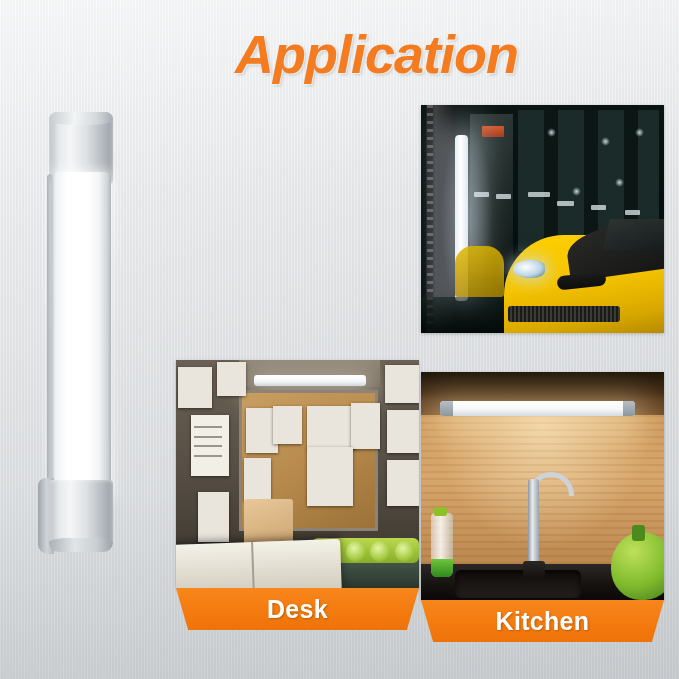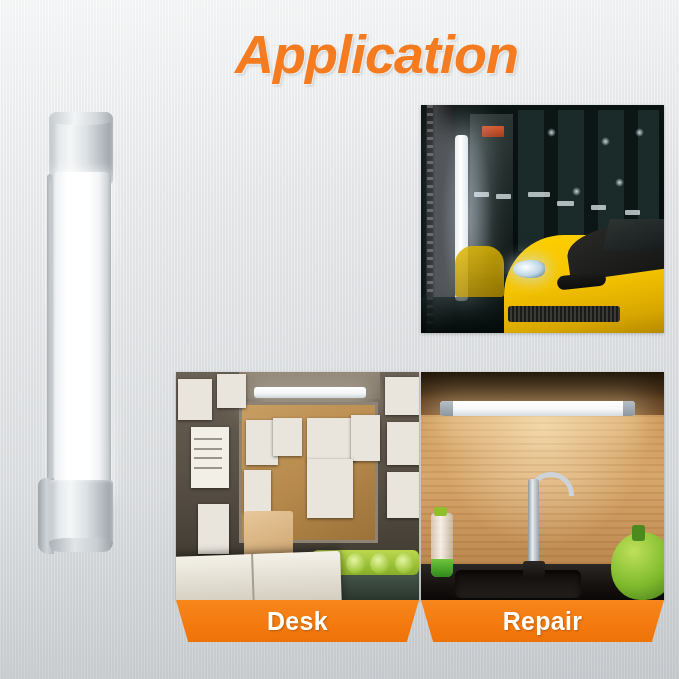--- a/index.html
+++ b/index.html
@@ -64,21 +64,21 @@
   }
   #tube-seam{
     position:absolute;left:9px;top:62px;width:7px;height:324px;
     background:linear-gradient(90deg,rgba(150,157,163,.75),rgba(210,215,219,.25));
     border-radius:4px;
   }
   
   .cell{position:absolute;width:243px;}
   #cell-repair {left:176px;top:105px;}
   #cell-garage {left:421px;top:105px;}
-  #cell-desk   {left:176px;top:372px;}
+  #cell-desk   {left:176px;top:360px;}
   #cell-kitchen{left:421px;top:372px;}
   .photo{
     position:relative;width:243px;height:228px;overflow:hidden;
     background:#101214;
     box-shadow:0 1px 3px rgba(90,95,100,.35);
   }
   .banner{
     position:relative;width:243px;height:42px;
     background:linear-gradient(180deg,#F7861B 0%,#F47B10 55%,#EE7208 100%);
     clip-path:polygon(0 0,100% 0,95% 100%,5% 100%);
@@ -326,17 +326,17 @@
       <div class="k-counter"></div>
       <div class="k-sink"></div>
       <div class="k-base"></div>
       <div class="k-bottle"></div>
       <div class="k-bliq"></div>
       <div class="k-bcap"></div>
       <div class="k-pep"></div>
       <div class="k-stem"></div>
     </div>
     <div class="banner">
-      <span>Repair</span>
+      <span>Kitchen</span>
     </div>
   </div>
 
 </div>
 
 </body></html>

